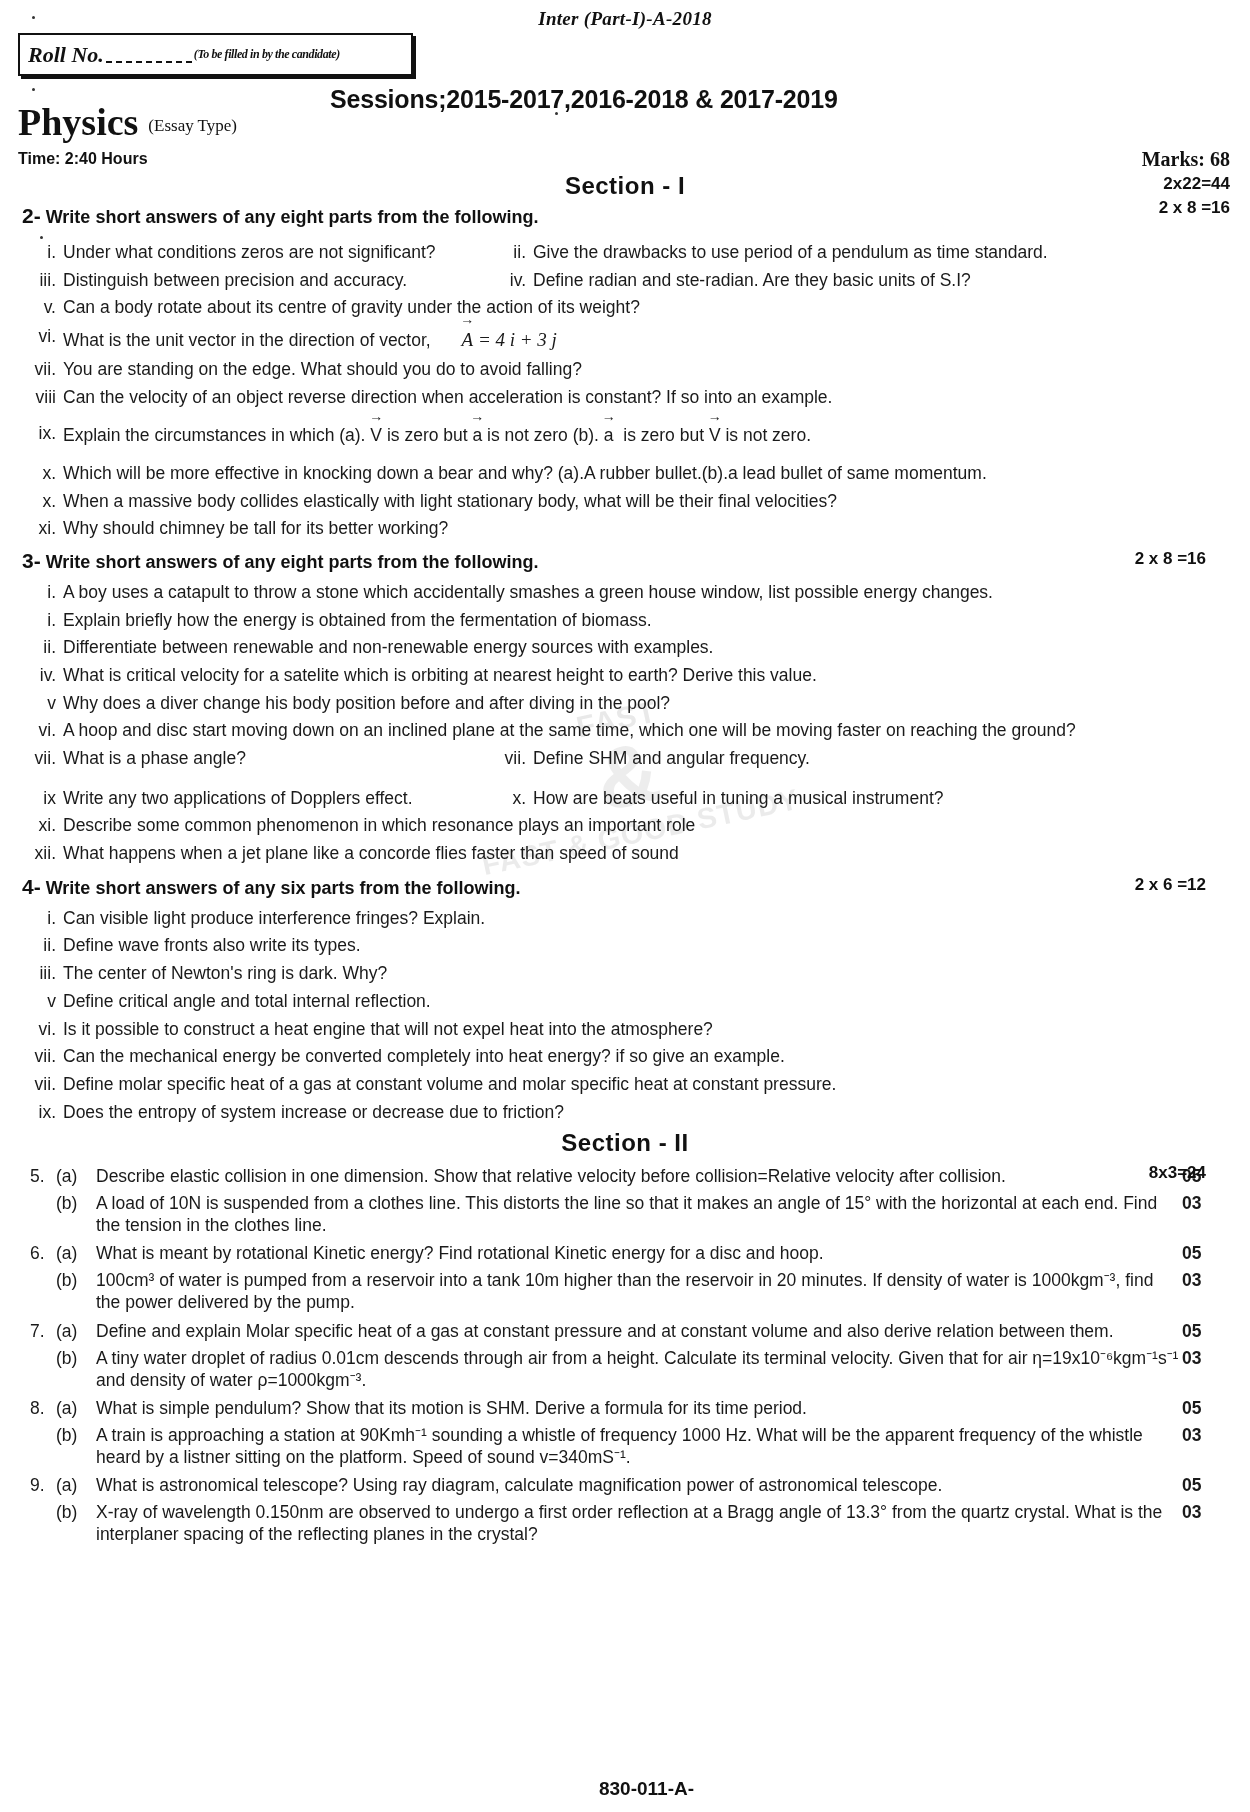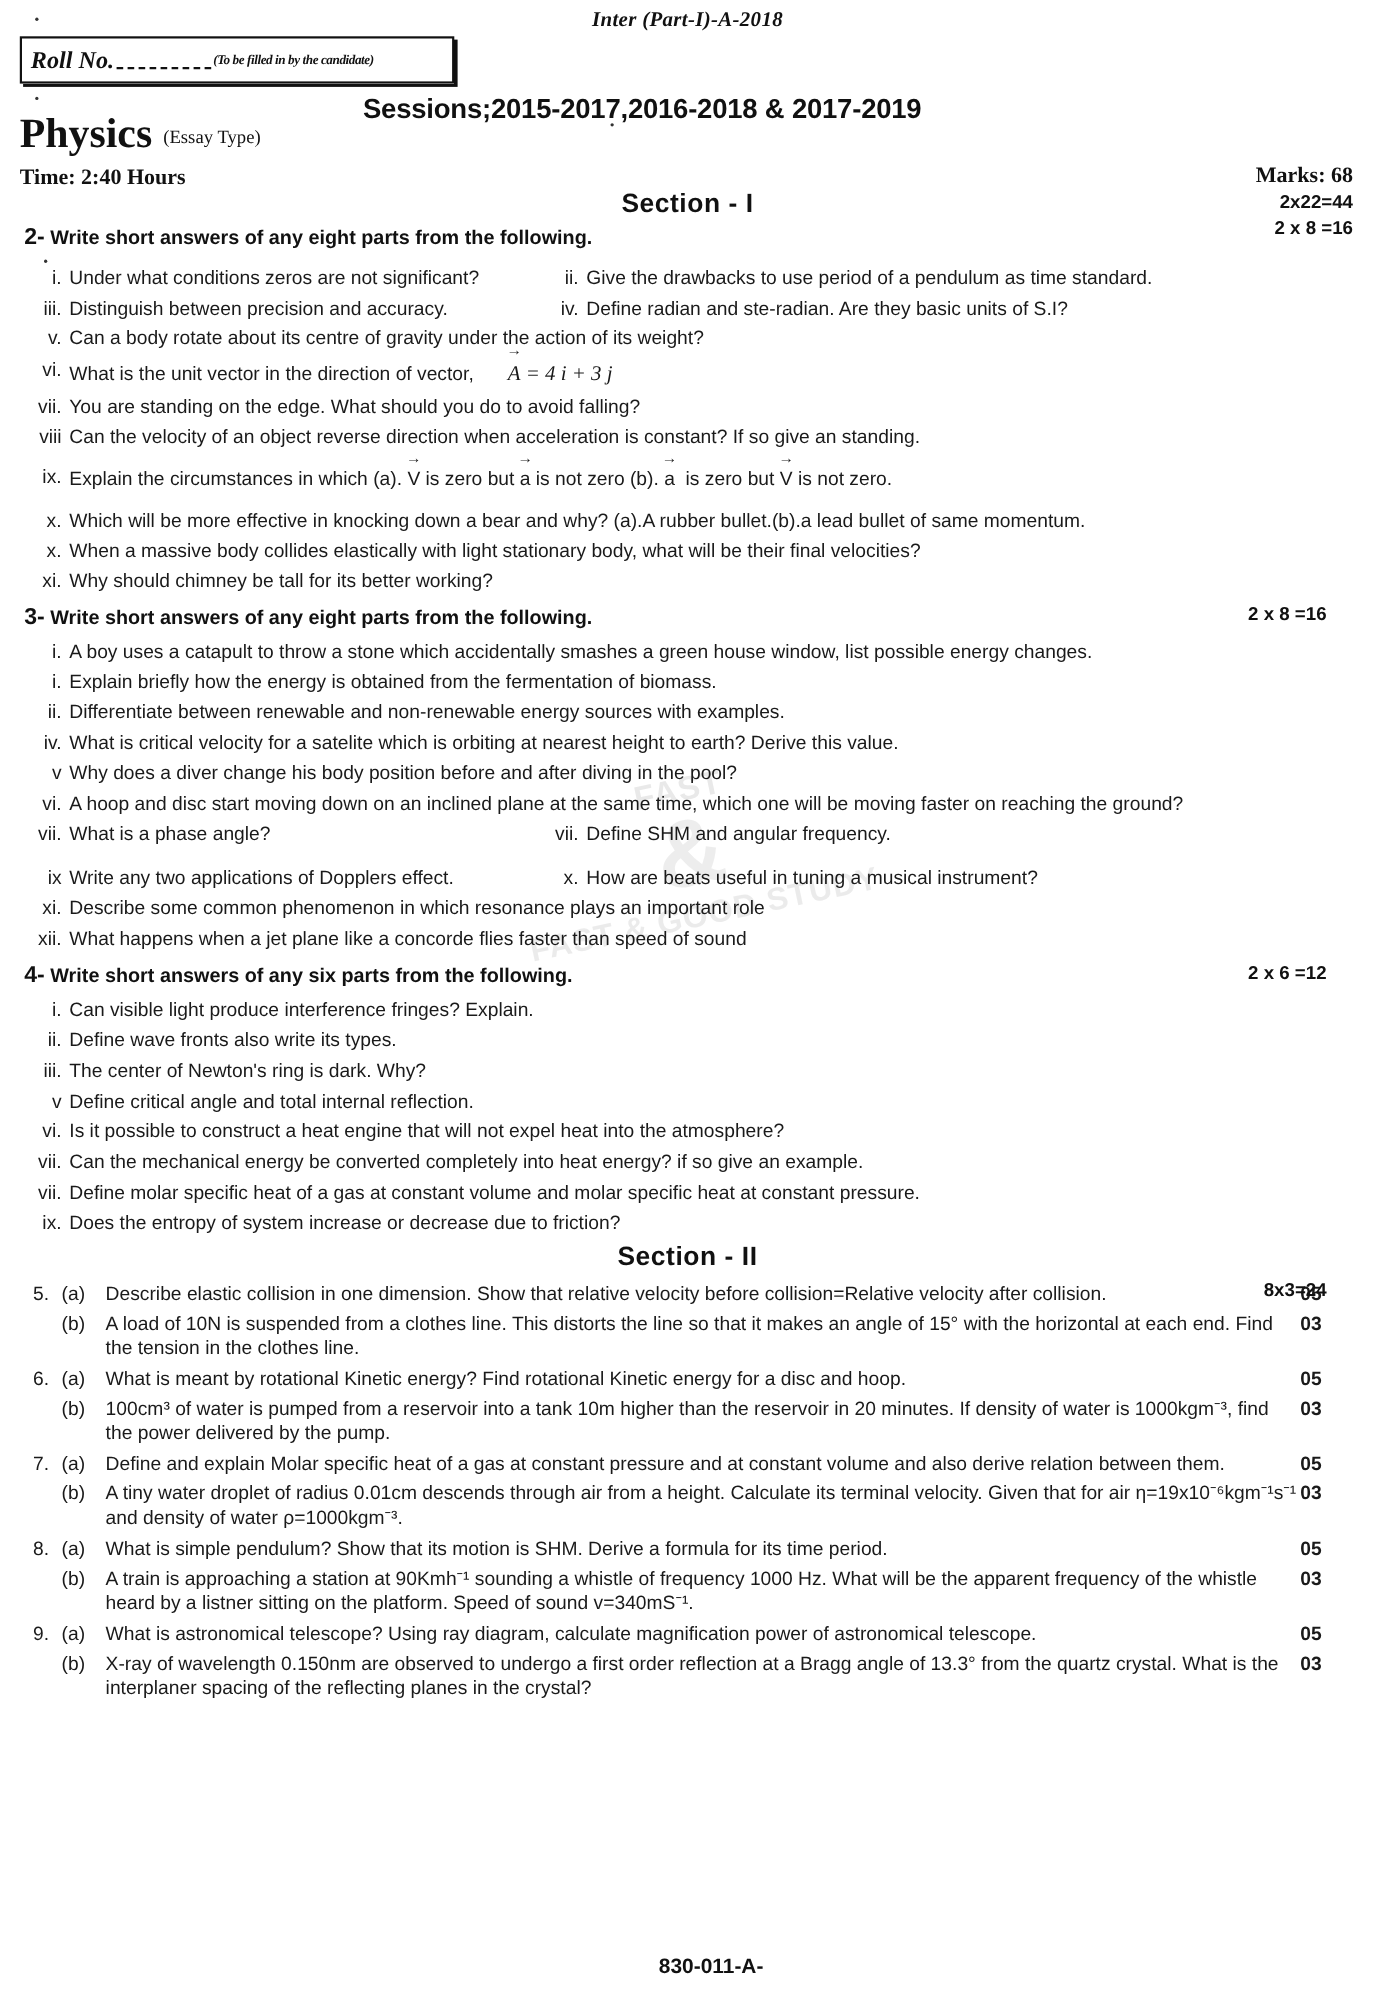--- a/index.html
+++ b/index.html
@@ -124,23 +124,23 @@
     font-family: "Liberation Serif", serif;
     font-weight: normal;
     font-size: 17px;
     margin-left: 10px;
     vertical-align: 4px;
   }
   .timeline {
     position: absolute;
     left: 18px;
     top: 150px;
-    font-family: Liberation Serif, serif;
-    font-weight: bold;
-    font-size: 20px;
+    font-family: Liberation Sans, sans-serif;
+    font-weight: bold;
+    font-size: 16px;
   }
   .marks {
     position: absolute;
     right: 20px;
     top: 148px;
     text-align: right;
     font-family: "Liberation Serif", serif;
     font-weight: bold;
     font-size: 20px;
   }
@@ -371,21 +371,21 @@
         </span>
       </div>
 
       <div class="part-line" style="margin-top:7px;">
         <span class="rn">vii.</span>
         <span class="ptxt">You are standing on the edge. What should you do to avoid falling?</span>
       </div>
 
       <div class="part-line" style="margin-top:7px;">
         <span class="rn">viii</span>
-        <span class="ptxt">Can the velocity of an object reverse direction when acceleration is constant? If so give an standing.</span>
+        <span class="ptxt">Can the velocity of an object reverse direction when acceleration is constant? If so into an example.</span>
       </div>
 
       <div class="part-line" style="margin-top:14px;">
         <span class="rn">ix.</span>
         <span class="ptxt">Explain the circumstances in which (a). <span class="arrowover">V</span> is zero but <span class="arrowover">a</span> is not zero (b). <span class="arrowover">a</span>&nbsp; is zero but <span class="arrowover">V</span> is not zero.</span>
       </div>
 
       <div class="part-line" style="margin-top:16px;">
         <span class="rn">x.</span>
         <span class="ptxt">Which will be more effective in knocking down a bear and why? (a).A rubber bullet.(b).a lead bullet of same momentum.</span>

